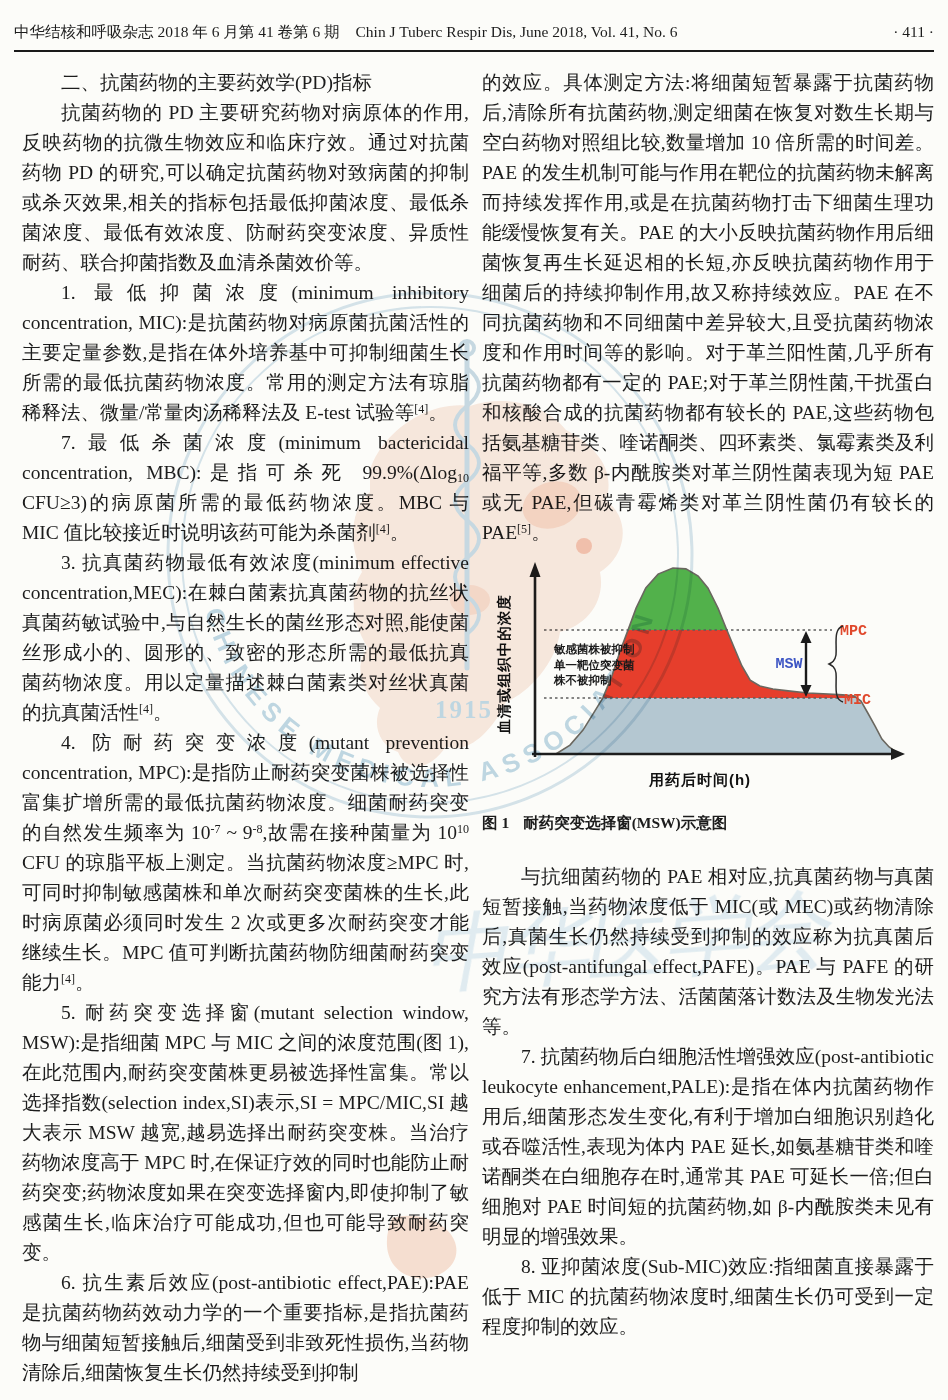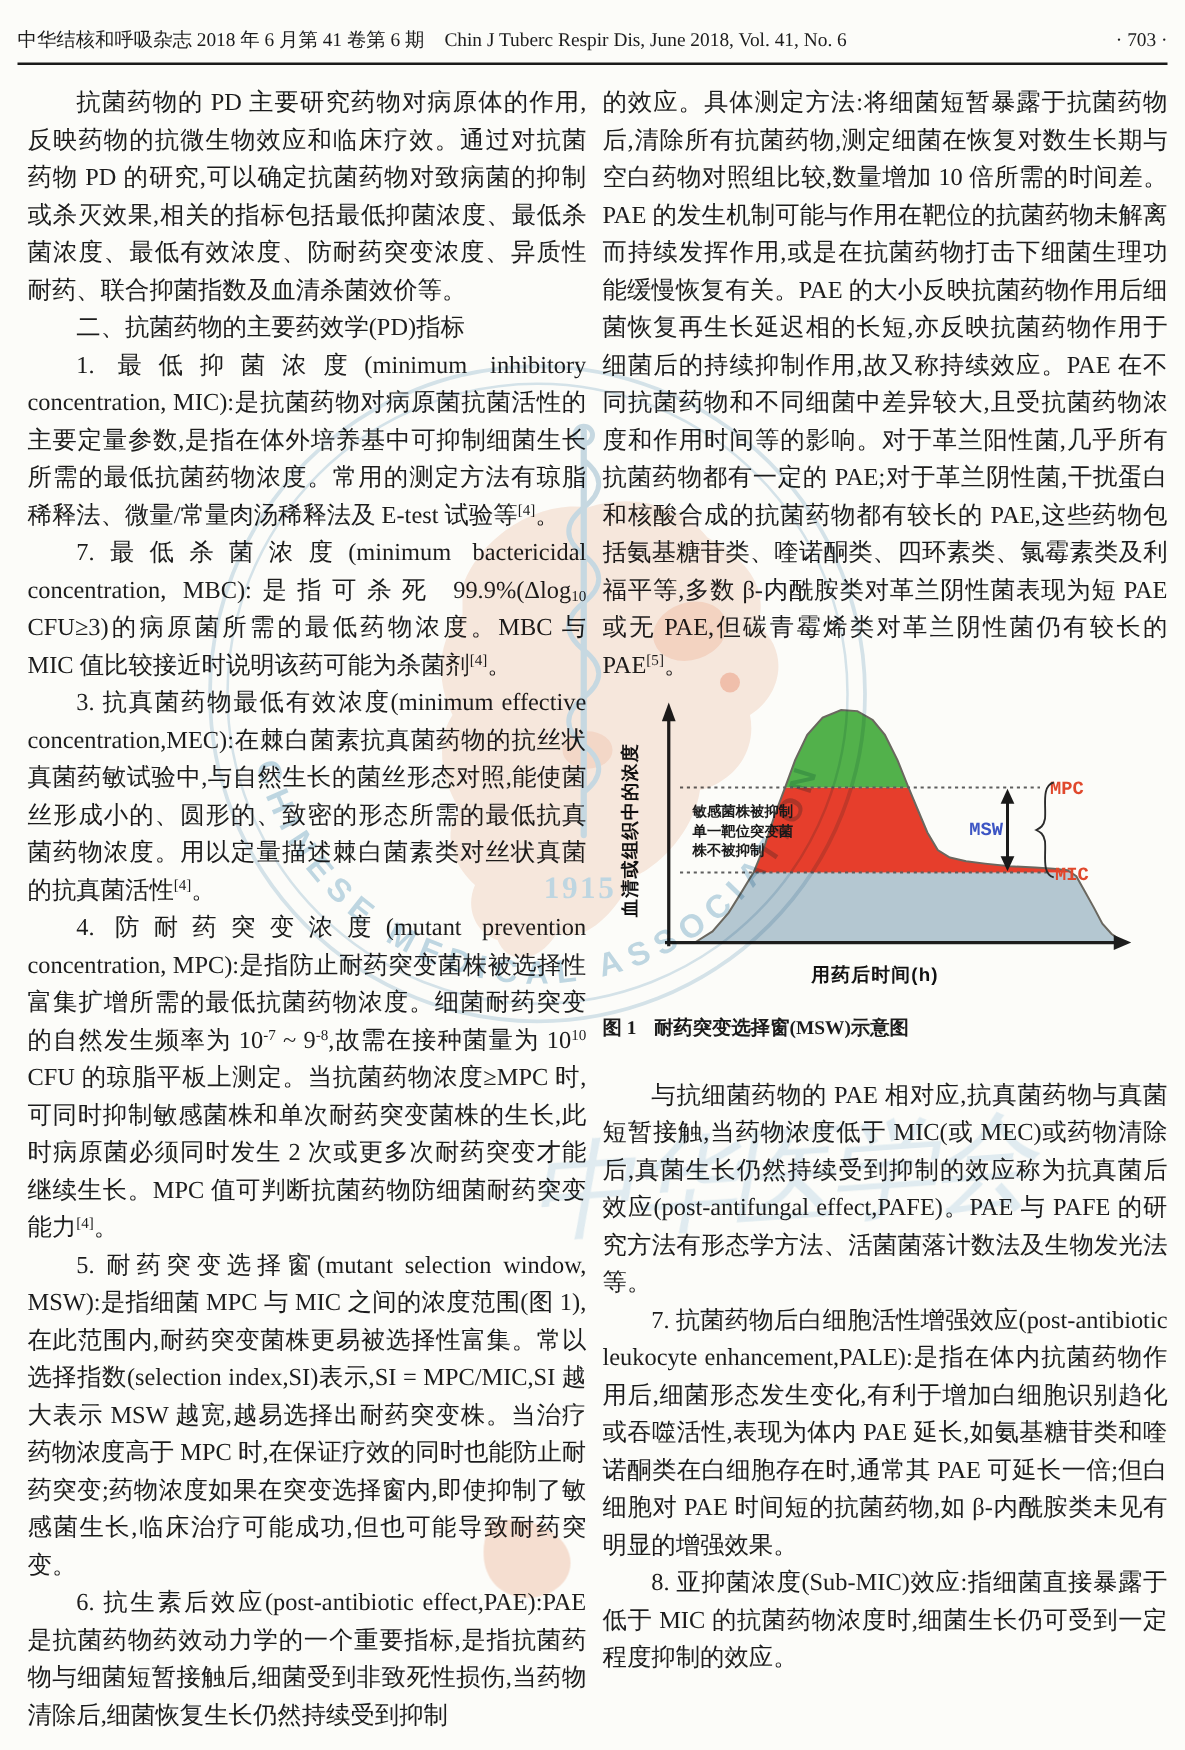--- a/index.html
+++ b/index.html
@@ -24,26 +24,26 @@
 </style>
 </head>
 <body>
 
 <div class="page">
 
   <div class="header">
     <span class="cn">中华结核和呼吸杂志 2018 年 6 月第 41 卷第 6 期</span>
     <span class="en">Chin J Tuberc Respir Dis, June 2018, Vol. 41, No. 6</span>
     <span class="spacer"></span>
-    <span class="pageno">· 703 ·</span>
+    <span class="pageno">· 411 ·</span>
   </div>
 
   <div class="col col-left">
+      <p class="para"><span>二、抗菌药物的主要药效学(PD)指标</span></p>
       <p class="para"><span>抗菌药物的 PD 主要研究药物对病原体的作用,反映药物的抗微生物效应和临床疗效。通过对抗菌药物 PD 的研究,可以确定抗菌药物对致病菌的抑制或杀灭效果,相关的指标包括最低抑菌浓度、最低杀菌浓度、最低有效浓度、防耐药突变浓度、异质性耐药、联合抑菌指数及血清杀菌效价等。</span></p>
-      <p class="para"><span>二、抗菌药物的主要药效学(PD)指标</span></p>
       <p class="para"><span>1. 最低抑菌浓度(minimum inhibitory concentration, MIC):是抗菌药物对病原菌抗菌活性的主要定量参数,是指在体外培养基中可抑制细菌生长所需的最低抗菌药物浓度。常用的测定方法有琼脂稀释法、微量/常量肉汤稀释法及 E-test 试验等</span><sup>[4]</sup><span>。</span></p>
       <p class="para"><span>7.最低杀菌浓度(minimum bactericidal concentration, MBC):是指可杀死 99.9%(Δlog</span><sub>10</sub><span> CFU≥3)的病原菌所需的最低药物浓度。MBC 与 MIC 值比较接近时说明该药可能为杀菌剂</span><sup>[4]</sup><span>。</span></p>
       <p class="para"><span>3. 抗真菌药物最低有效浓度(minimum effective concentration,MEC):在棘白菌素抗真菌药物的抗丝状真菌药敏试验中,与自然生长的菌丝形态对照,能使菌丝形成小的、圆形的、致密的形态所需的最低抗真菌药物浓度。用以定量描述棘白菌素类对丝状真菌的抗真菌活性</span><sup>[4]</sup><span>。</span></p>
       <p class="para"><span>4. 防耐药突变浓度(mutant prevention concentration, MPC):是指防止耐药突变菌株被选择性富集扩增所需的最低抗菌药物浓度。细菌耐药突变的自然发生频率为 10</span><sup>-7</sup><span> ~ 9</span><sup>-8</sup><span>,故需在接种菌量为 10</span><sup>10</sup><span> CFU 的琼脂平板上测定。当抗菌药物浓度≥MPC 时,可同时抑制敏感菌株和单次耐药突变菌株的生长,此时病原菌必须同时发生 2 次或更多次耐药突变才能继续生长。MPC 值可判断抗菌药物防细菌耐药突变能力</span><sup>[4]</sup><span>。</span></p>
       <p class="para"><span>5. 耐药突变选择窗(mutant selection window, MSW):是指细菌 MPC 与 MIC 之间的浓度范围(图 1),在此范围内,耐药突变菌株更易被选择性富集。常以选择指数(selection index,SI)表示,SI = MPC/MIC,SI 越大表示 MSW 越宽,越易选择出耐药突变株。当治疗药物浓度高于 MPC 时,在保证疗效的同时也能防止耐药突变;药物浓度如果在突变选择窗内,即使抑制了敏感菌生长,临床治疗可能成功,但也可能导致耐药突变。</span></p>
       <p class="para"><span>6. 抗生素后效应(post-antibiotic effect,PAE):PAE 是抗菌药物药效动力学的一个重要指标,是指抗菌药物与细菌短暂接触后,细菌受到非致死性损伤,当药物清除后,细菌恢复生长仍然持续受到抑制</span></p>
     </div>
 
   <div class="col col-right">
     <div>

